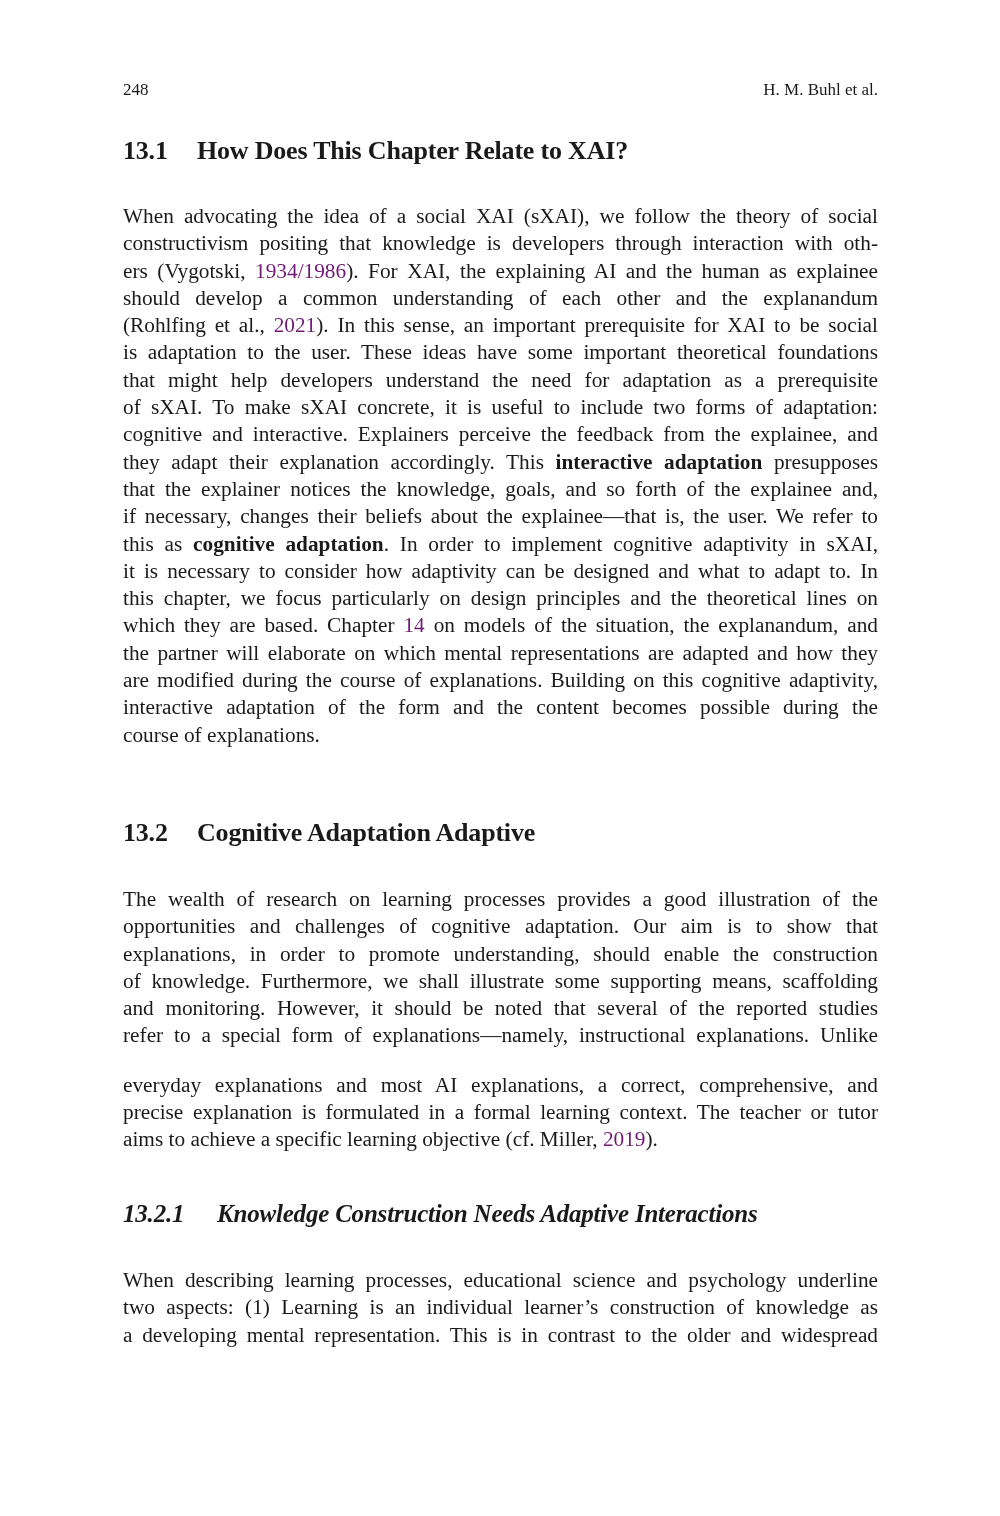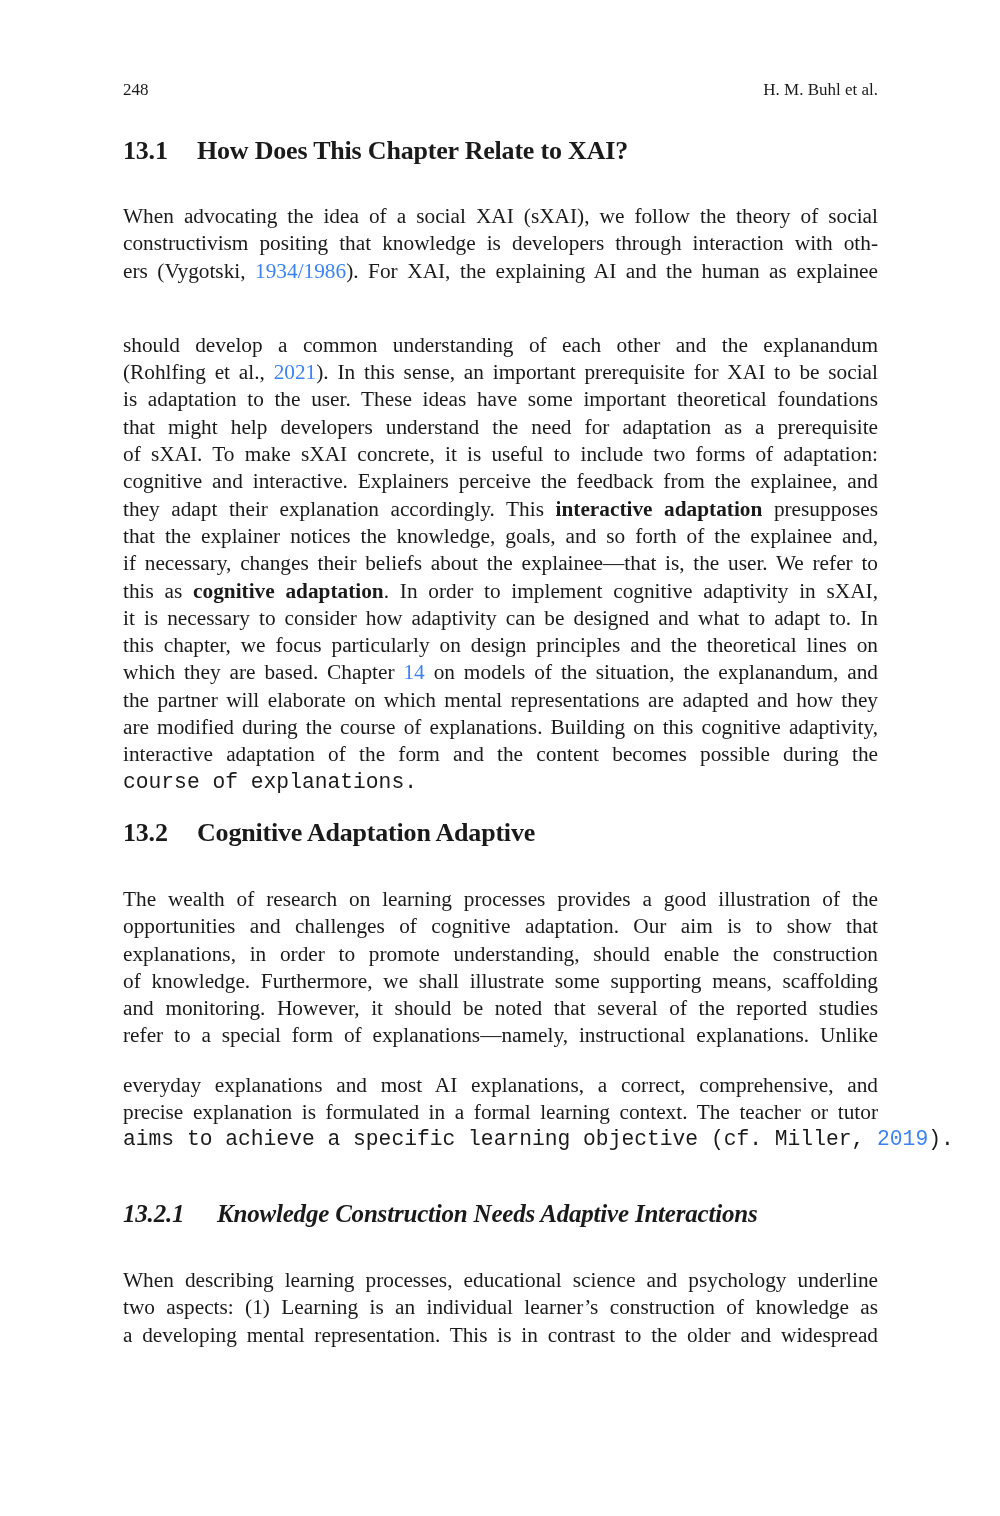--- a/index.html
+++ b/index.html
@@ -6,42 +6,42 @@
   body { width:1000px; height:1516px; position:relative; overflow:hidden;
          font-family:"Liberation Serif", "DejaVu Serif", serif; color:#1a1a1a; }
   .running-head { position:absolute; top:80px; left:123px; width:755px; height:24px;
                   font-size:17px; display:flex; justify-content:space-between; }
   h2.sec { position:absolute; left:123px; margin:0; font-size:26px; font-weight:bold; letter-spacing:-0.2px; }
   h2.sec .num { display:inline-block; width:74px; }
   h3.subsec { position:absolute; left:123px; margin:0; font-size:25px; font-weight:bold; font-style:italic; letter-spacing:-0.2px; }
   h3.subsec .num { display:inline-block; width:94px; }
   .para { position:absolute; left:123px; width:755px; font-size:21.3px; line-height:27.3px; }
   .line { display:block; text-align:justify; text-align-last:justify; white-space:nowrap; height:27.3px; }
-  .line.last { text-align-last:left;font-family:Liberation Mono, monospace; }
+  .line.last { text-align-last:left; }
   .line span { white-space:pre; }
-  .link { color:#3b82f6; text-decoration:none; }
+  .link { color:#701a75; text-decoration:none; }
   b { font-weight:bold; }
 </style>
 </head>
 <body>
 
 <div class="running-head">
   <span>248</span>
   <span>H. M. Buhl et al.</span>
 </div>
 
 <h2 class="sec" style="top:136px;">
   <span class="num">13.1</span><span>How Does This Chapter Relate to XAI?</span>
 </h2>
 
 <div class="para" style="top:203px;">
   <div class="line" style="word-spacing: 0px;"><span>When advocating the idea of a social XAI (sXAI), we follow the theory of social</span></div>
   <div class="line" style="word-spacing: 0px;"><span>constructivism positing that knowledge is developers through interaction with oth-</span></div>
   <div class="line" style="word-spacing: 0px;"><span>ers (Vygotski, </span><a class="link">1934/1986</a><span>). For XAI, the explaining AI and the human as explainee</span></div>
-  <div class="line" style="word-spacing: 0px; margin-top: 47px;"><span>should develop a common understanding of each other and the explanandum</span></div>
+  <div class="line" style="word-spacing: 0px;"><span>should develop a common understanding of each other and the explanandum</span></div>
   <div class="line" style="word-spacing: 0px;"><span>(Rohlfing et al., </span><a class="link">2021</a><span>). In this sense, an important prerequisite for XAI to be social</span></div>
   <div class="line" style="word-spacing: 0px;"><span>is adaptation to the user. These ideas have some important theoretical foundations</span></div>
   <div class="line" style="word-spacing: 0px;"><span>that might help developers understand the need for adaptation as a prerequisite</span></div>
   <div class="line" style="word-spacing: 0px;"><span>of sXAI. To make sXAI concrete, it is useful to include two forms of adaptation:</span></div>
   <div class="line" style="word-spacing: 0px;"><span>cognitive and interactive. Explainers perceive the feedback from the explainee, and</span></div>
   <div class="line" style="word-spacing: 0px;"><span>they adapt their explanation accordingly. This </span><b>interactive adaptation</b><span> presupposes</span></div>
   <div class="line" style="word-spacing: 0px;"><span>that the explainer notices the knowledge, goals, and so forth of the explainee and,</span></div>
   <div class="line" style="word-spacing: 0px;"><span>if necessary, changes their beliefs about the explainee—that is, the user. We refer to</span></div>
   <div class="line" style="word-spacing: 0.00142045px;"><span>this as </span><b>cognitive adaptation</b><span>. In order to implement cognitive adaptivity in sXAI,</span></div>
   <div class="line" style="word-spacing: 0px;"><span>it is necessary to consider how adaptivity can be designed and what to adapt to. In</span></div>

